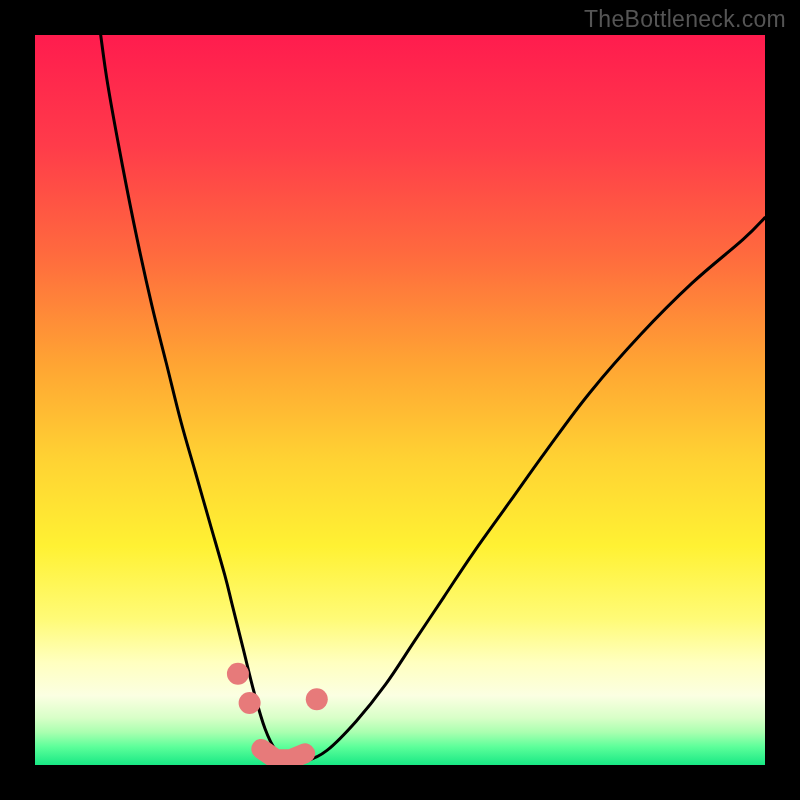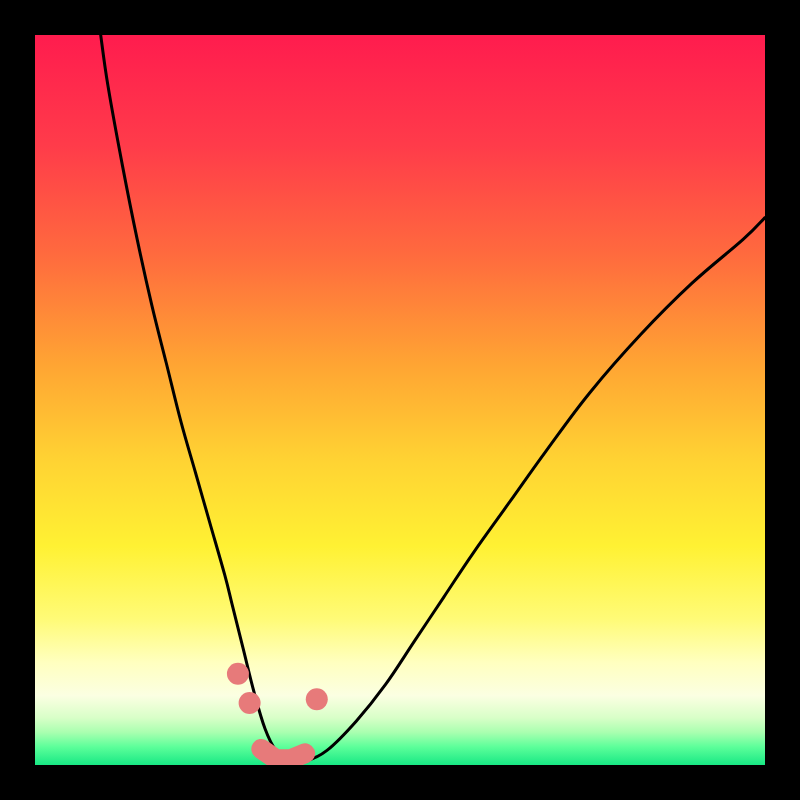--- a/index.html
+++ b/index.html
@@ -84,14 +84,15 @@
       <g id="markers">
           <path d="M 226.30 713.94 L 240.90 724.16 L 255.50 724.16 L 270.10 718.32" fill="none" stroke="#e77a7a" stroke-width="20" stroke-linecap="round" stroke-linejoin="round"></path>
           <circle cx="202.94" cy="638.75" r="11" fill="#e77a7a"></circle>
           <circle cx="214.62" cy="667.95" r="11" fill="#e77a7a"></circle>
           <circle cx="281.78" cy="664.30" r="11" fill="#e77a7a"></circle>
         </g>
     </svg>
 
   </div>
 
+  <div class="watermark">TheBottleneck.com</div>
 
 </div>
 
 </body></html>

